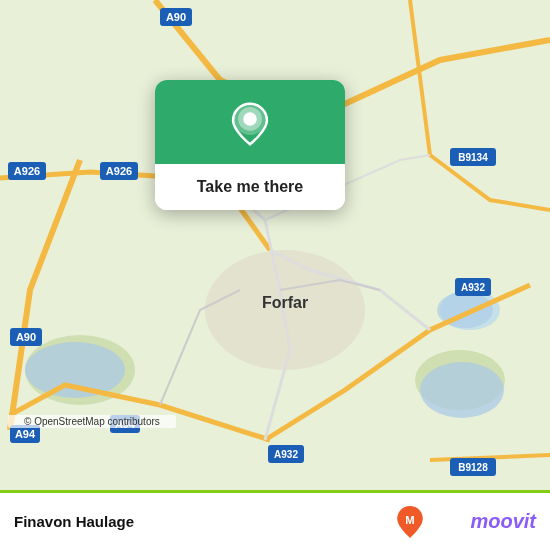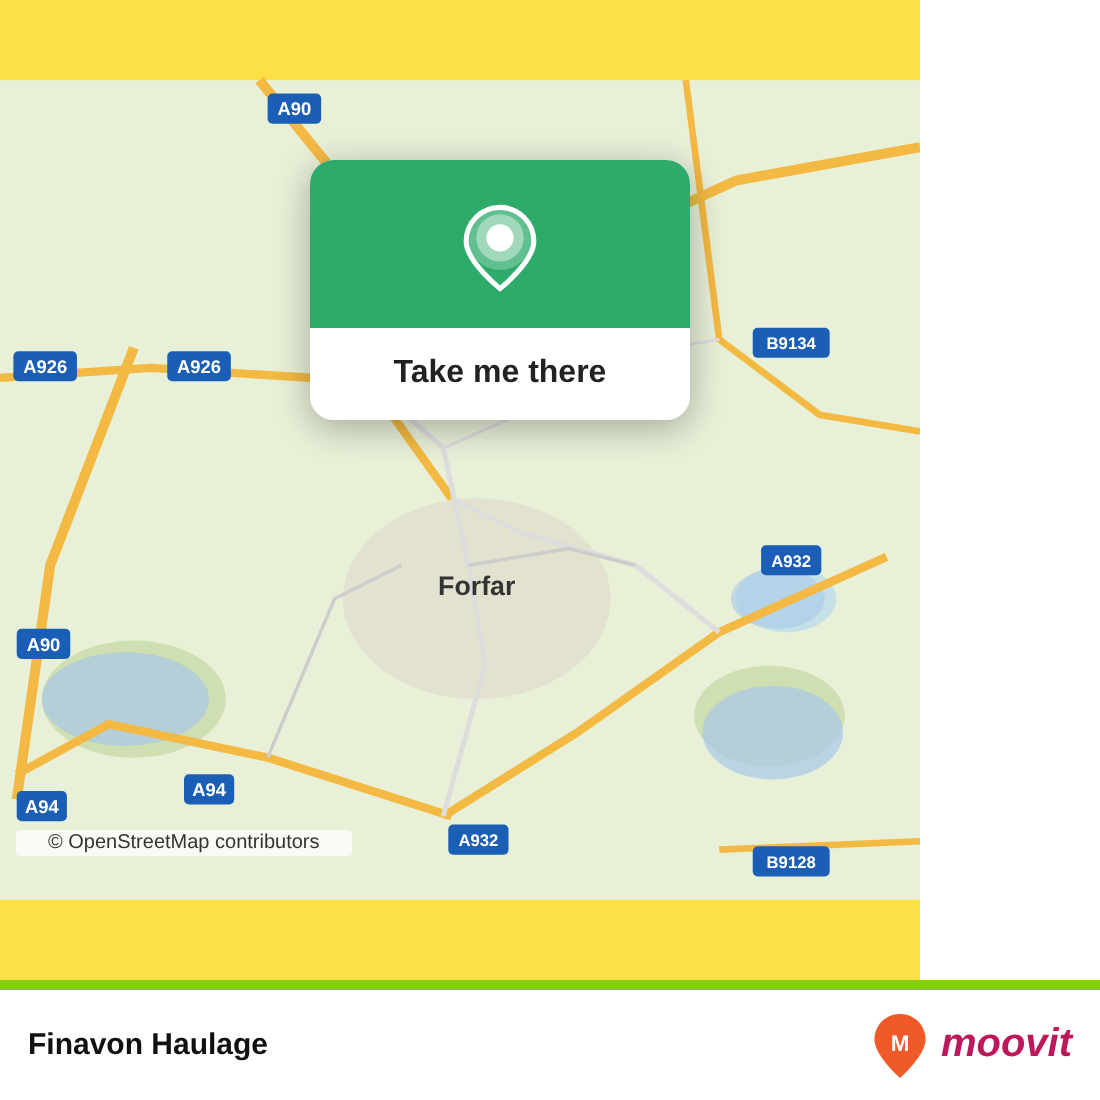--- a/index.html
+++ b/index.html
@@ -6,23 +6,23 @@
     body {
       width: 550px;
       height: 550px;
       overflow: hidden;
       font-family: Arial, sans-serif;
       position: relative;
     }
 
     
     #map-container {
-      width: 460px;
+      width: 550px;
       height: 490px;
-      background-color: #fde047;
+      background-color: #d946ef;
       position: relative;
       overflow: hidden;
     }
 
     
     .map-svg {
       position: absolute;
       top: 0; left: 0;
       width: 100%; height: 100%;
     }
@@ -66,21 +66,21 @@
       color: #222;
       cursor: pointer;
       text-align: center;
     }
 
     
     #bottom-bar {
       width: 550px;
       height: 60px;
       background: white;
-      border-top: 5px solid #84cc16;
+      border-top: 3px solid #84cc16;
       display: flex;
       align-items: center;
       justify-content: space-between;
       padding: 0 14px;
     }
 
     .bottom-left {
       display: flex;
       flex-direction: column;
     }
@@ -109,22 +109,23 @@
 
     .moovit-logo {
       display: flex;
       align-items: center;
       gap: 4px;
     }
 
     .moovit-text {
       font-size: 20px;
       font-weight: 700;
-      color: #be185d;
+      color: #8b5cf6;
       font-style: italic;
+      margin-left: 40px;
     }
 
     .moovit-icon {
       width: 32px;
       height: 32px;
     }
   </style>
 </head>
 <body>
 

